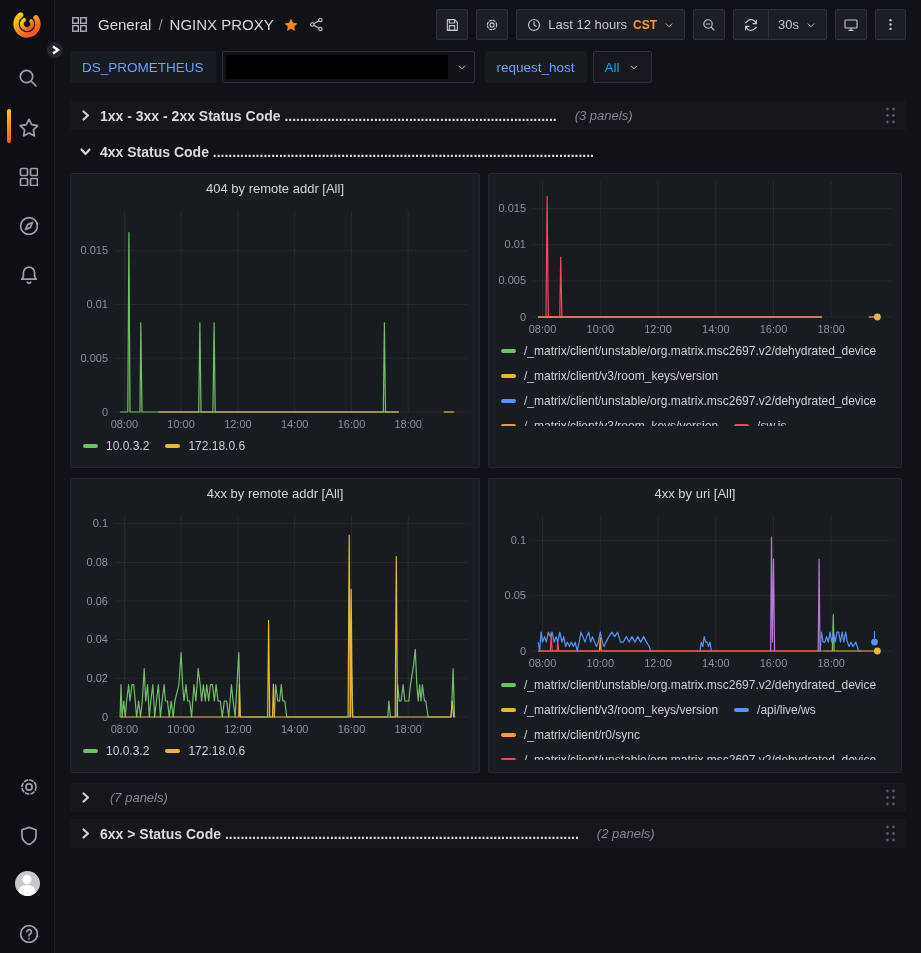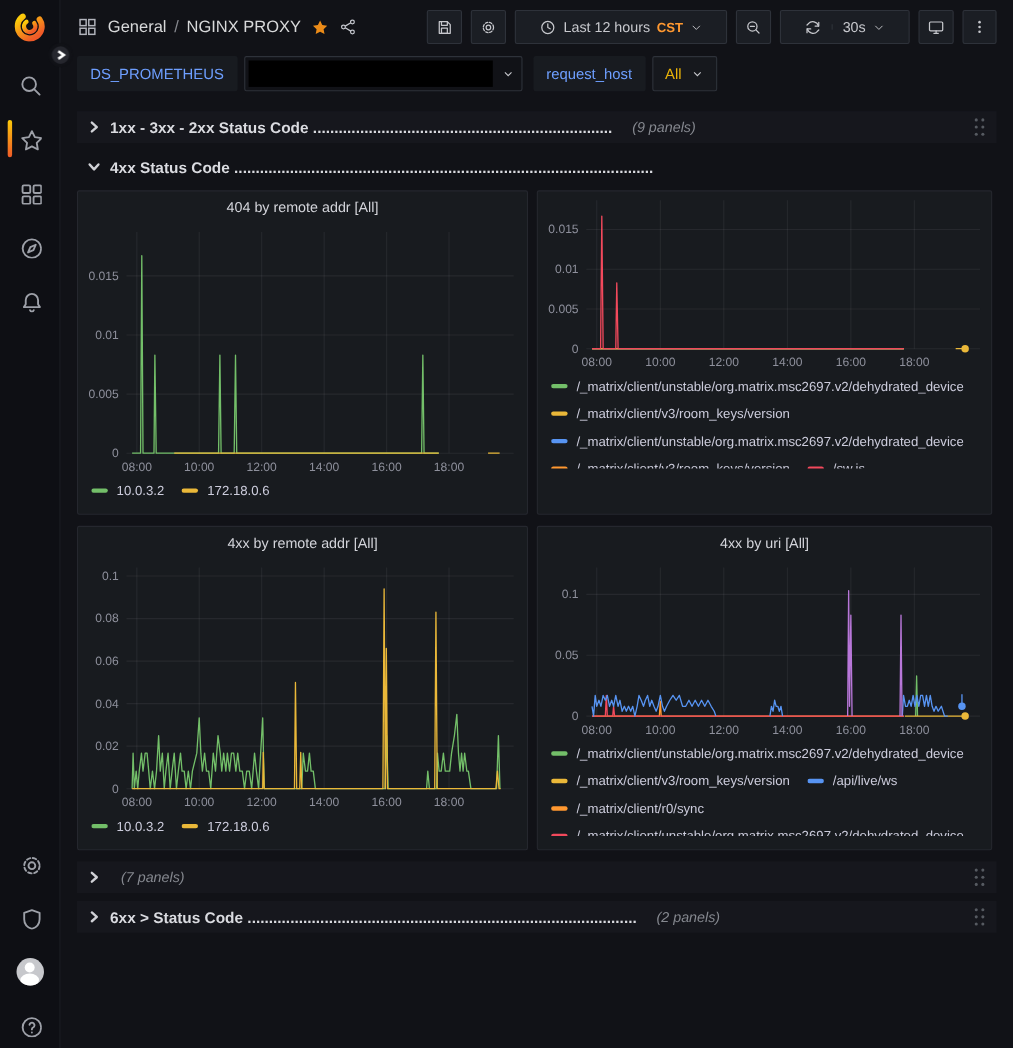--- a/index.html
+++ b/index.html
@@ -37,39 +37,39 @@
   .crumb-icon svg { width:19px; height:19px; stroke:#b2b4bc; fill:none; stroke-width:1.7; }
   .crumb { font-size:15px; color:#d8d9da; display:flex; align-items:center; gap:7px; cursor:pointer; }
   .crumb .sep { color:#87898f; }
   .fav-star svg { width:16px; height:16px; fill:#eb8b18; stroke:none; }
   .share-ico svg { width:17px; height:17px; stroke:#c3c5cc; fill:none; stroke-width:1.6; }
   .nav-actions { margin-left:auto; display:flex; align-items:center; gap:8px; }
   .btn { height:31px; min-width:31px; background:#1b1e24; border:1px solid #2e323a; border-radius:2px;
     color:#c7c8cd; display:flex; align-items:center; justify-content:center; padding:0 7px; cursor:pointer;
     font-size:13px; }
   .btn svg { width:16px; height:16px; stroke:#c7c8cd; fill:none; stroke-width:1.7; stroke-linecap:round; stroke-linejoin:round; }
-  .btn.group { padding:12px;align-items:center; }
+  .btn.group { padding:0;align-items:center; }
   .btn .part { display:flex; align-items:center; gap:6px; padding:0 9px; height:100%; }
   .btn .divider { width:1px; height:100%; background:#2e323a; }
   .tp-label { white-space:nowrap; }
   .tp-tz { color:#ff9830; font-weight:700; font-size:12px; }
   .caret svg { width:12px; height:12px; }
   .kebab svg { width:15px; height:15px; fill:#c7c8cd; stroke:none; }
 
   
   .varrow { display:flex; align-items:center; gap:10px; padding:5px 15px 11px 15px; }
   .vgroup { display:flex; align-items:center; gap:6px; }
   .vlabel { height:32px; display:flex; align-items:center; padding:0 12px; background:#181b20;
     border-radius:2px; color:#6e9fff; font-size:13.5px; font-weight:500; cursor:pointer; }
   .vselect { height:32px; width:253px; border:1px solid #2e323a; border-radius:2px; background:#111217;
     display:flex; align-items:center; padding:3px 6px 3px 3px; cursor:pointer; }
   .vselect .redaction { flex:1; height:24px; background:#000; }
   .vselect svg, .vall svg { width:12px; height:12px; stroke:#c7c8cd; fill:none; stroke-width:2; margin-left:8px; }
   .vall { height:32px; display:flex; align-items:center; padding:0 11px; background:#16181d;
-    border:1px solid #2e323a; border-radius:2px; color:#eab308; font-size:13.5px; cursor:pointer; }
+    border:1px solid #2e323a; border-radius:2px; color:#0ea5e9; font-size:13.5px; cursor:pointer; }
 
   
   .dash { padding:0 15px; }
   .row-band, .row-open { display:flex; align-items:center; gap:8px; height:29px; padding:0 9px;
     margin:7px 0; cursor:pointer; }
   .row-band { background:#16171d; }
   .chev svg { width:13px; height:13px; stroke:#d0d1d6; fill:none; stroke-width:2.2; stroke-linecap:round; stroke-linejoin:round; }
   .chev.down svg { transform:rotate(90deg); }
   .row-title { font-size:14px; font-weight:700; color:#dadbe0; white-space:nowrap; overflow:hidden; }
   .row-count { font-size:13px; font-style:italic; color:#85888f; margin-left:10px; white-space:nowrap; }
@@ -298,21 +298,21 @@
 
   <div class="dash">
 
     <div class="row-band">
       <span class="chev">
         <svg viewBox="0 0 13 13">
             <polyline points="4.5,2.5 9,6.5 4.5,10.5"></polyline>
           </svg>
       </span>
       <span class="row-title">1xx - 3xx - 2xx Status Code ......................................................................</span>
-      <span class="row-count">(9 panels)</span>
+      <span class="row-count">(3 panels)</span>
       <span class="drag">
         <svg viewBox="0 0 13 19">
             <circle cx="3.5" cy="3" r="1.4"></circle>
             <circle cx="9.5" cy="3" r="1.4"></circle>
             <circle cx="3.5" cy="9.5" r="1.4"></circle>
             <circle cx="9.5" cy="9.5" r="1.4"></circle>
             <circle cx="3.5" cy="16" r="1.4"></circle>
             <circle cx="9.5" cy="16" r="1.4"></circle>
           </svg>
       </span>

